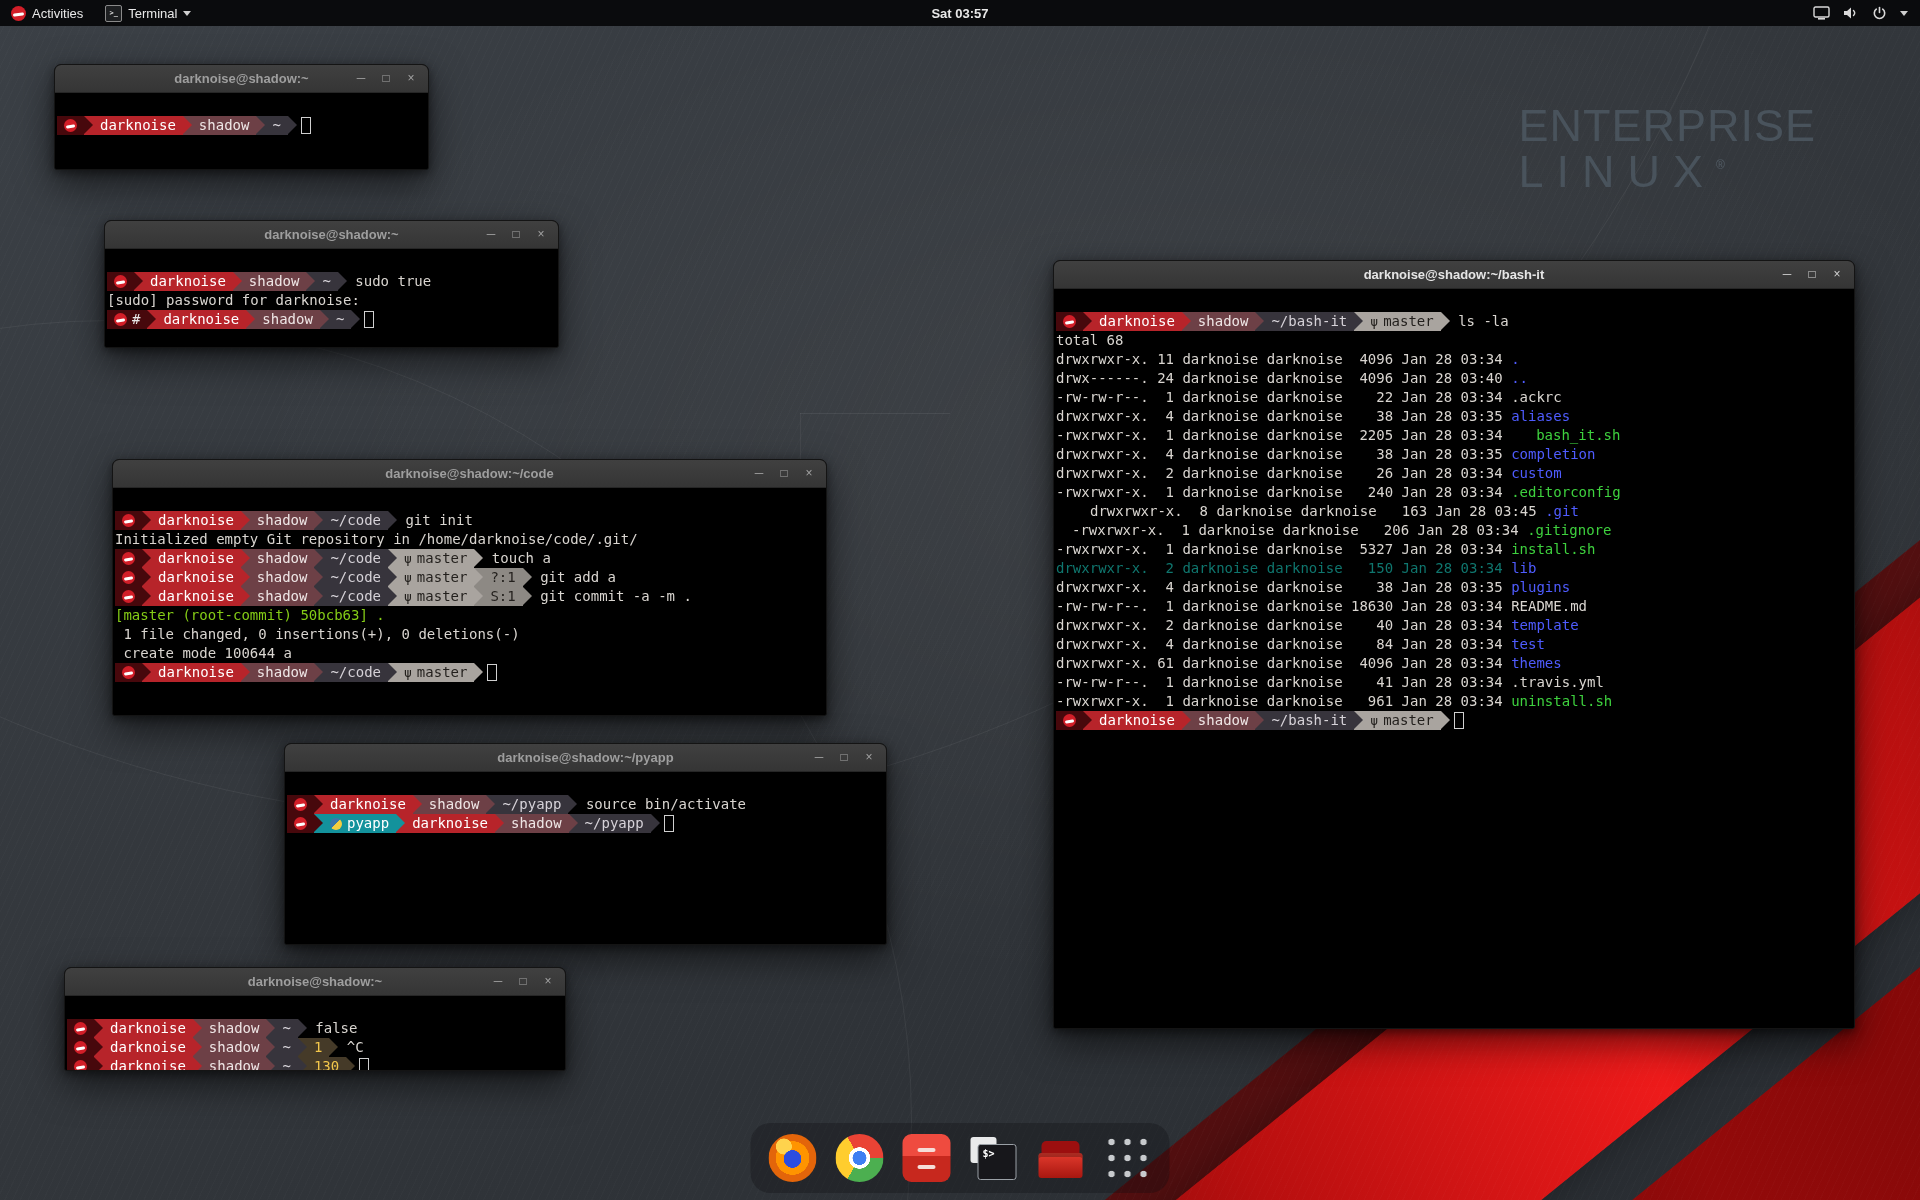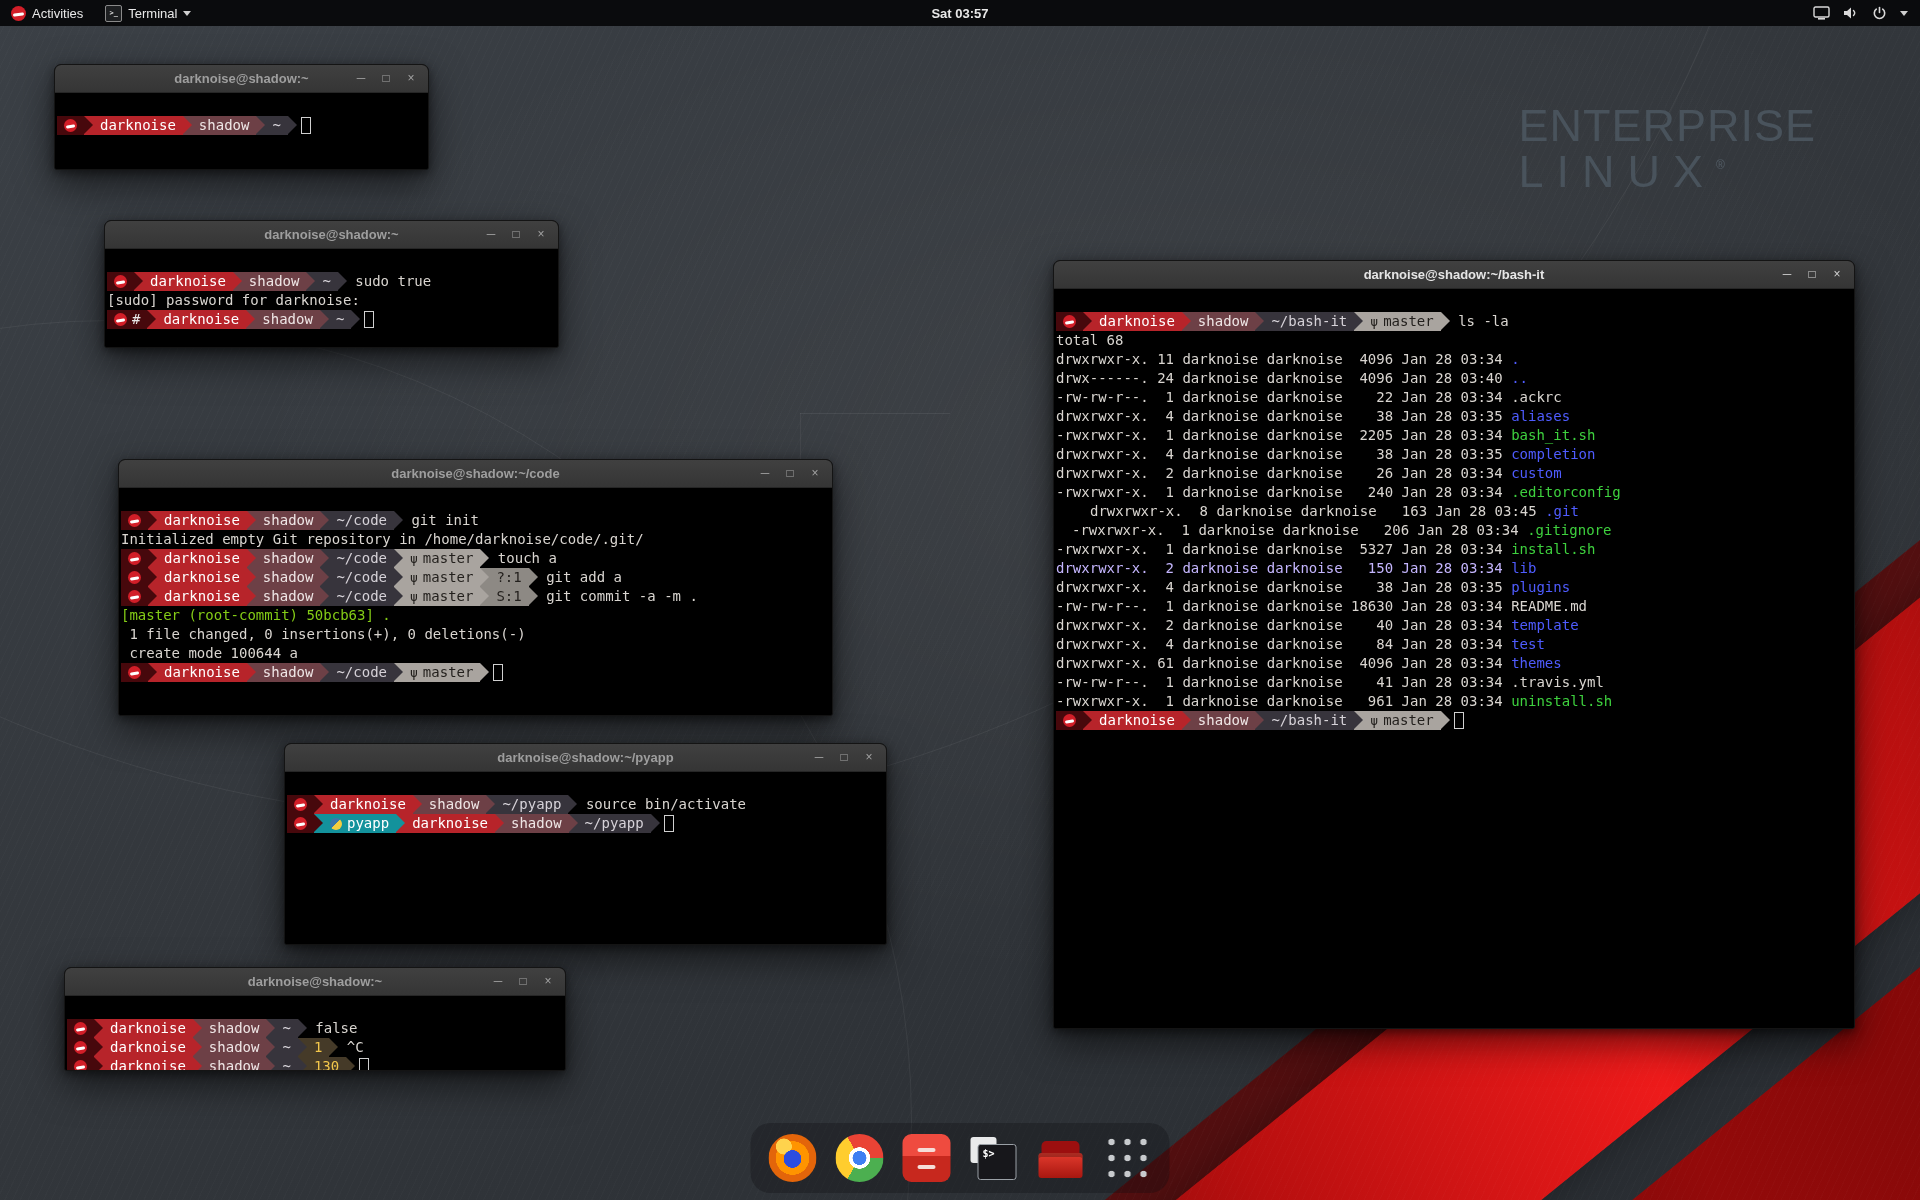--- a/index.html
+++ b/index.html
@@ -196,21 +196,21 @@
               <span class="tri" style="border-left-color: rgb(109, 64, 70);"></span>
             </span>
             <span class="pl-seg" style="background: rgb(55, 52, 60); color: rgb(214, 210, 216);"><span>~</span></span>
             <span class="pl-arrow">
               <span class="tri" style="border-left-color: rgb(55, 52, 60);"></span>
             </span>
             <span class="cursor"></span>
           </div>
         </div>
       </div>
-      <div class="term-window" style="left: 118px; top: 459px; width: 713px; height: 255px;">
+      <div class="term-window" style="left: 112px; top: 459px; width: 713px; height: 255px;">
         <div class="titlebar">
           <div class="title">darknoise@shadow:~/code</div>
           <div class="win-buttons">
             <span class="win-btn">─</span>
             <span class="win-btn">□</span>
             <span class="win-btn">×</span>
           </div>
         </div>
         <div class="term-content">
           <div class="line">
@@ -523,21 +523,21 @@
           </div>
           <div class="line">
             <span class="t" style="color: rgb(217, 213, 208);">-rw-rw-r--.  1 darknoise darknoise    22 Jan 28 03:34 .ackrc</span>
           </div>
           <div class="line">
             <span class="t" style="color: rgb(217, 213, 208);">drwxrwxr-x.  4 darknoise darknoise    38 Jan 28 03:35 </span>
             <span class="t" style="color: rgb(79, 92, 255);">aliases</span>
           </div>
           <div class="line">
             <span class="t" style="color: rgb(217, 213, 208);">-rwxrwxr-x.  1 darknoise darknoise  2205 Jan 28 03:34 </span>
-            <span class="t" style="color: rgb(62, 209, 62);">bash_it.sh</span>
+            <span class="t" style="color: rgb(62, 209, 62); margin-left: 25px;">bash_it.sh</span>
           </div>
           <div class="line">
             <span class="t" style="color: rgb(217, 213, 208);">drwxrwxr-x.  4 darknoise darknoise    38 Jan 28 03:35 </span>
             <span class="t" style="color: rgb(79, 92, 255);">completion</span>
           </div>
           <div class="line">
             <span class="t" style="color: rgb(217, 213, 208);">drwxrwxr-x.  2 darknoise darknoise    26 Jan 28 03:34 </span>
             <span class="t" style="color: rgb(79, 92, 255);">custom</span>
           </div>
           <div class="line">
@@ -550,21 +550,21 @@
           </div>
           <div class="line">
             <span class="t" style="color: rgb(217, 213, 208); margin-left: 16px;">-rwxrwxr-x.  1 darknoise darknoise   206 Jan 28 03:34 </span>
             <span class="t" style="color: rgb(62, 209, 62);">.gitignore</span>
           </div>
           <div class="line">
             <span class="t" style="color: rgb(217, 213, 208);">-rwxrwxr-x.  1 darknoise darknoise  5327 Jan 28 03:34 </span>
             <span class="t" style="color: rgb(62, 209, 62);">install.sh</span>
           </div>
           <div class="line">
-            <span class="t" style="color: #c4b5fd;">drwxrwxr-x.  2 darknoise darknoise   150 Jan 28 03:34 </span>
+            <span class="t" style="color: #0f766e;">drwxrwxr-x.  2 darknoise darknoise   150 Jan 28 03:34 </span>
             <span class="t" style="color: rgb(79, 92, 255);">lib</span>
           </div>
           <div class="line">
             <span class="t" style="color: rgb(217, 213, 208);">drwxrwxr-x.  4 darknoise darknoise    38 Jan 28 03:35 </span>
             <span class="t" style="color: rgb(79, 92, 255);">plugins</span>
           </div>
           <div class="line">
             <span class="t" style="color: rgb(217, 213, 208);">-rw-rw-r--.  1 darknoise darknoise 18630 Jan 28 03:34 README.md</span>
           </div>
           <div class="line">

